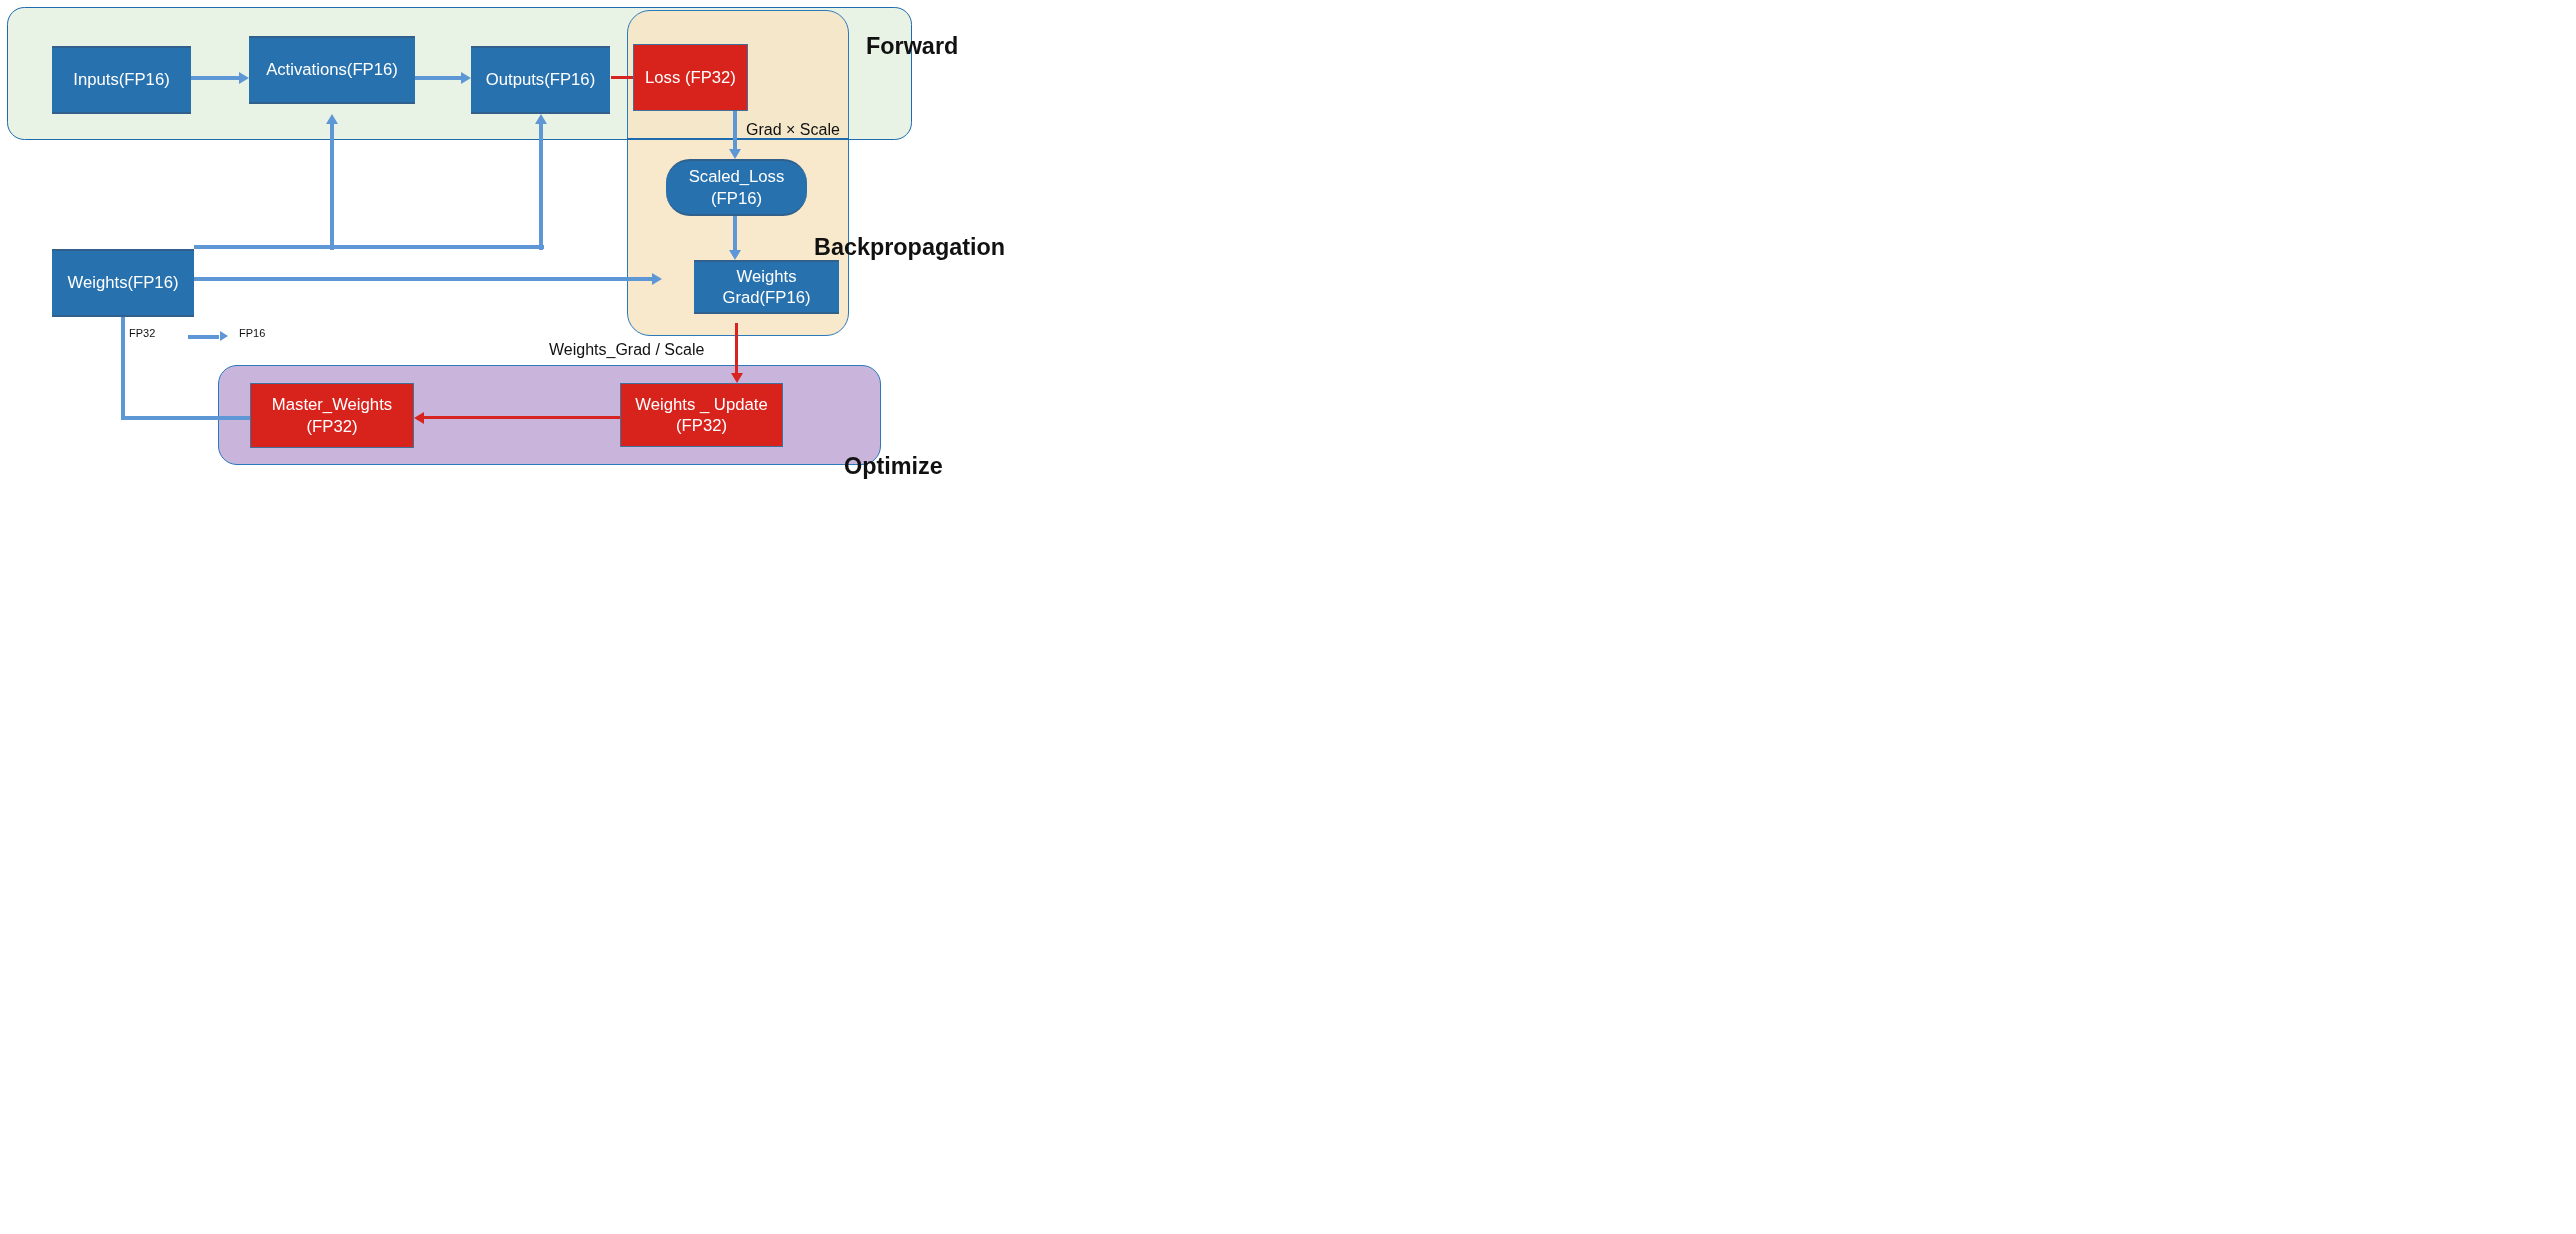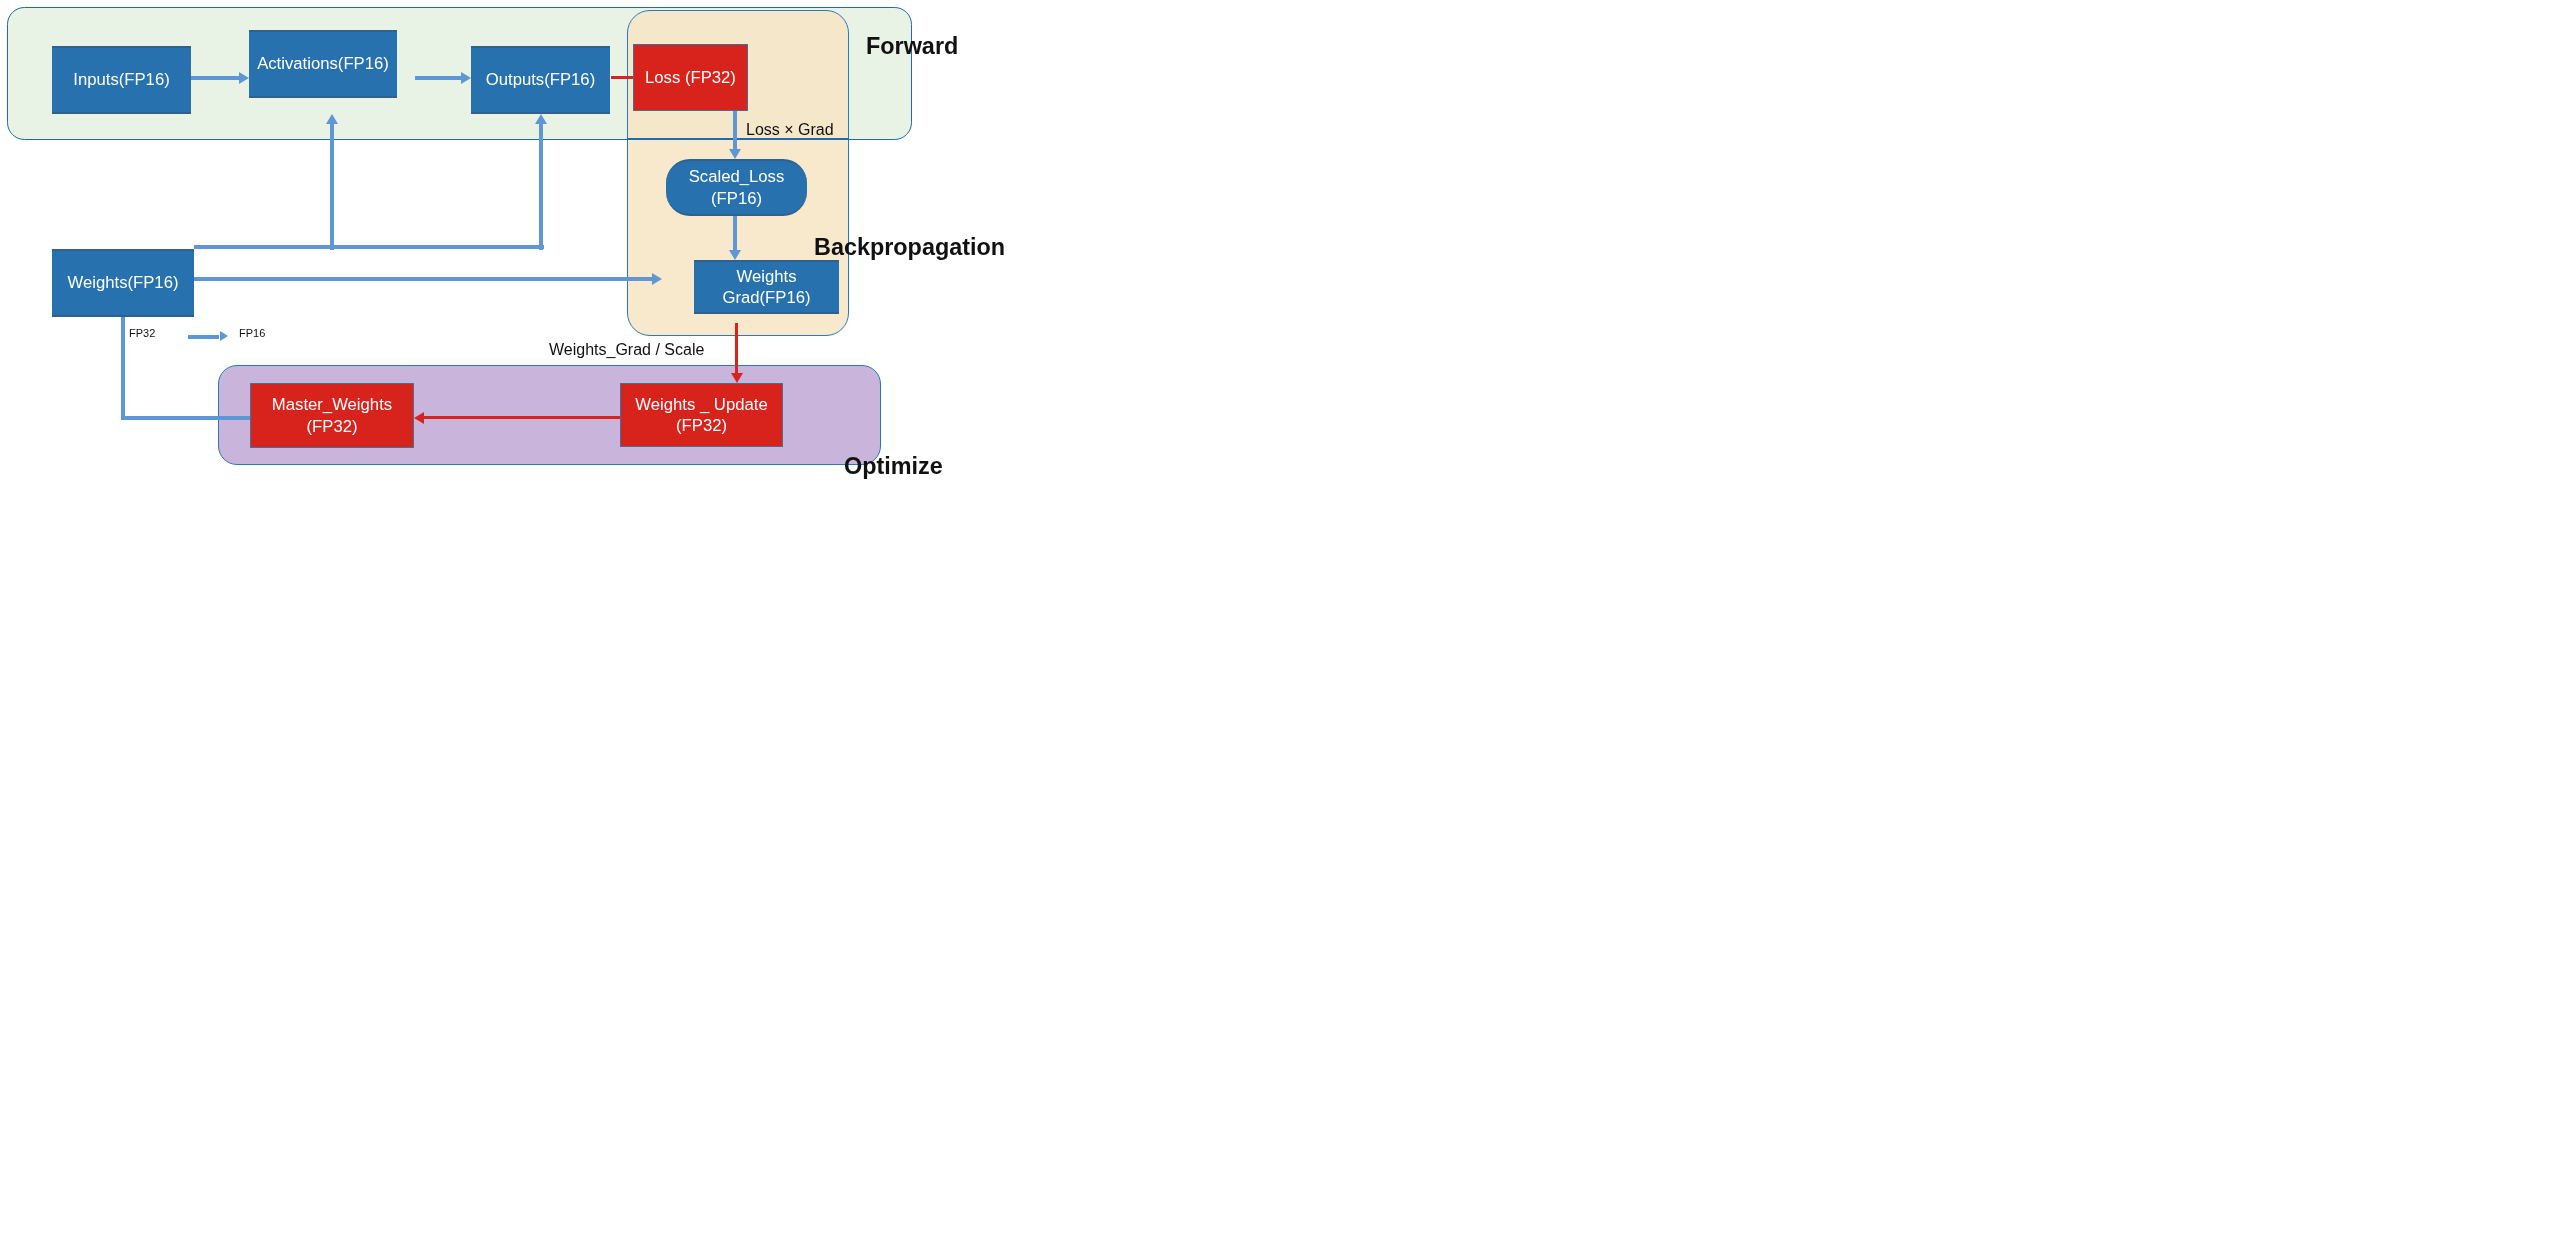--- a/index.html
+++ b/index.html
@@ -86,21 +86,21 @@
 
   <div class="hline cb" style="left:194px;top:277px;width:458px;height:4px;"></div>
   <div class="tri tri-r" style="left:652px;top:273px;"></div>
 
   <div class="hline cb" style="left:188px;top:335px;width:31px;height:4px;"></div>
   <div class="tri tri-r tri-sm" style="left:220px;top:331px;"></div>
 
   <div class="node blue" style="left:52px;top:46px;width:139px;height:68px;">
     <span>Inputs(FP16)</span>
   </div>
-  <div class="node blue" style="left:249px;top:30px;width:148px;height:68px;">
+  <div class="node blue" style="left:249px;top:36px;width:166px;height:68px;">
     <span>Activations(FP16)</span>
   </div>
   <div class="node blue" style="left:471px;top:46px;width:139px;height:68px;">
     <span>Outputs(FP16)</span>
   </div>
   <div class="node red" style="left:633px;top:44px;width:115px;height:67px;">
     <span>Loss (FP32)</span>
   </div>
   <div class="node blue" style="left:666px;top:159px;width:141px;height:57px;border-radius:24px;">
     <span>Scaled_Loss</span>
@@ -118,20 +118,20 @@
     <span>(FP32)</span>
   </div>
   <div class="node red" style="left:620px;top:383px;width:163px;height:64px;">
     <span>Weights _ Update (FP32)</span>
   </div>
 
   <div class="rlabel" style="left:866px;top:33px;">Forward</div>
   <div class="rlabel" style="left:814px;top:234px;">Backpropagation</div>
   <div class="rlabel" style="left:844px;top:453px;">Optimize</div>
 
-  <div class="elabel" style="left:746px;top:121px;">Loss × Grad</div>
+  <div class="elabel" style="left:746px;top:121px;">Grad × Scale</div>
   <div class="elabel" style="left:549px;top:341px;">Weights_Grad / Scale</div>
 
   <div class="legend-text" style="left:129px;top:327px;">FP32</div>
   <div class="legend-text" style="left:239px;top:327px;">FP16</div>
 
 </div>
 
 
 </body></html>

